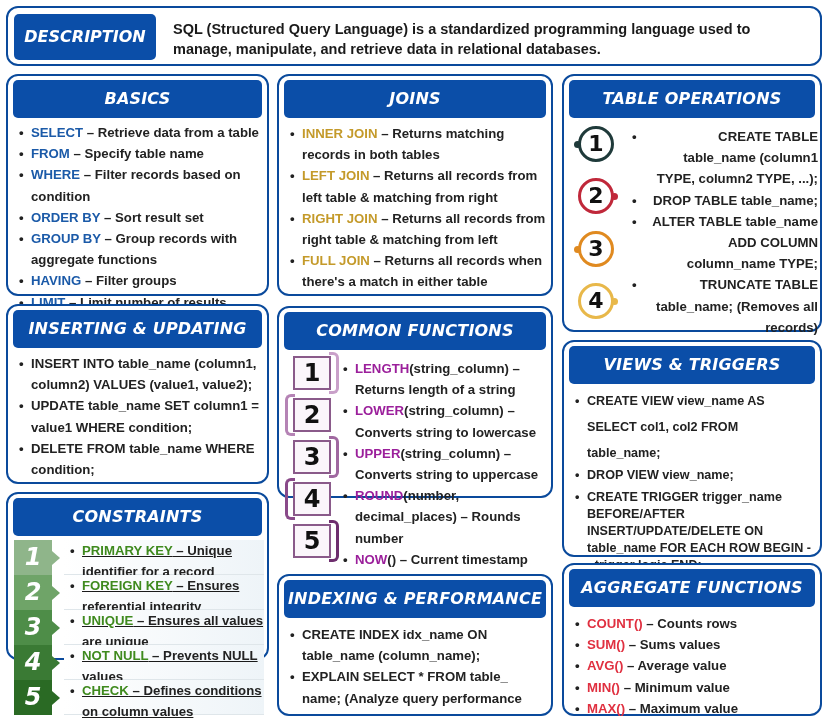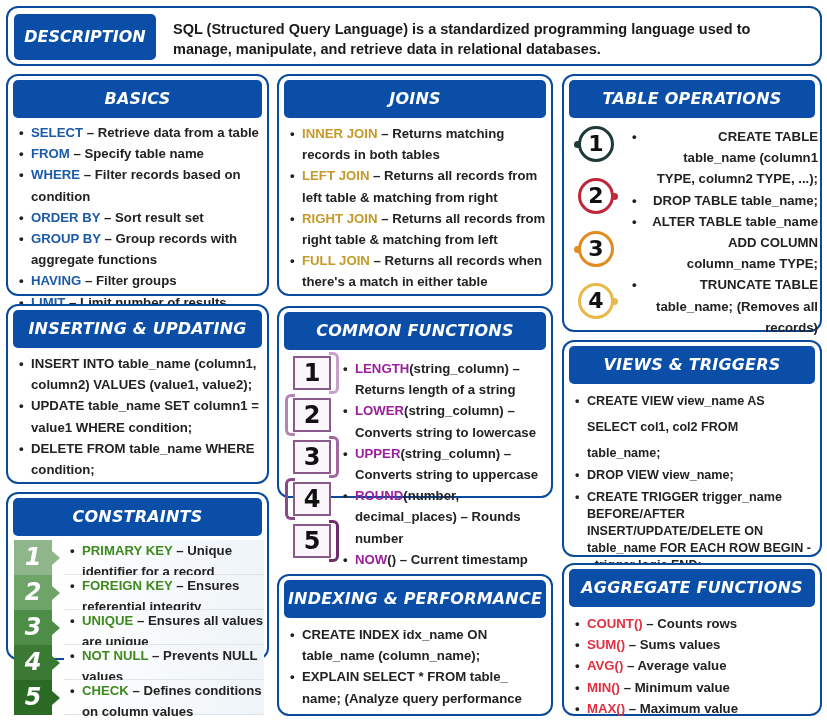--- a/index.html
+++ b/index.html
@@ -105,20 +105,21 @@
   }
   .cons-arrow {
     position: absolute; left: 38px; top: 11px; width: 0; height: 0;
     border-top: 7px solid transparent; border-bottom: 7px solid transparent;
     border-left: 8px solid;
   }
   .cons-text {
     position: absolute; left: 50px; top: 0; width: 200px; height: 35px;
     background: linear-gradient(90deg, #ffffff, #eef4f8);
     border-bottom: 1px solid #dfe6ea;
+    text-decoration: underline;
   }
   .cons-text li { line-height: 17px; font-size: 13px; }
 </style>
 </head>
 <body>
 
 <div class="panel" id="desc">
   <div class="dhdr">DESCRIPTION</div>
   <div class="dtext">SQL (Structured Query Language) is a standardized programming language used to manage, manipulate, and retrieve data in relational databases.</div>
 </div>

